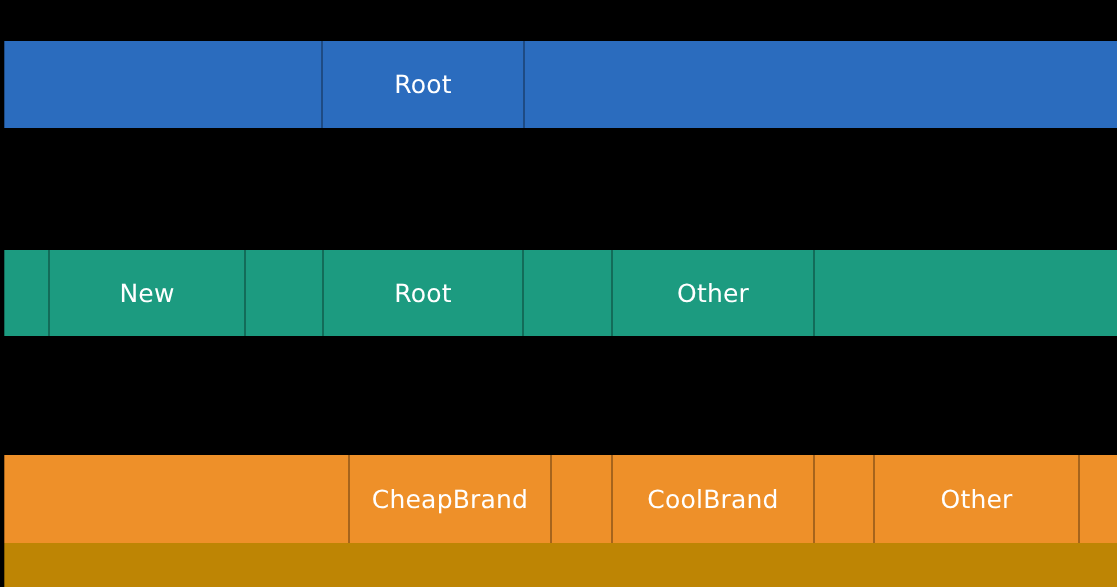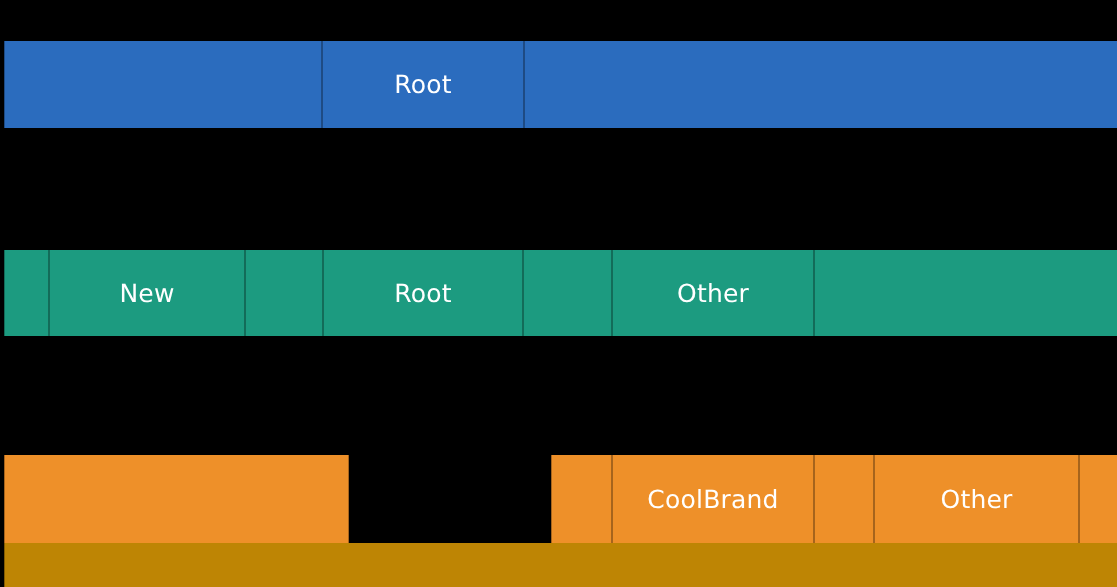--- a/index.html
+++ b/index.html
@@ -79,20 +79,23 @@
         <span class="node-label" style="color: rgb(255, 255, 255);">Root</span>
       </div>
       <div class="node lvl-cat no-label" style="left: 519px; width: 89px; background: rgb(28, 155, 128);"></div>
       <div class="node lvl-cat" style="left: 608px; width: 202px; background: rgb(28, 155, 128);">
         <span class="node-label" style="color: rgb(255, 255, 255);">Other</span>
       </div>
       <div class="node lvl-cat no-label" style="left: 810px; width: 307px; background: rgb(28, 155, 128);"></div>
     </div>
     <div class="level-row" style="top: 455px; height: 88px;">
       <div class="node lvl-brand no-label" style="left: 0px; width: 345px; background: rgb(238, 144, 41);"></div>
+      <div class="node lvl-brand" style="left: 345px; width: 202px; background: rgb(238, 144, 41);">
+        <span class="node-label" style="color: rgb(255, 255, 255);">CheapBrand</span>
+      </div>
       <div class="node lvl-brand no-label" style="left: 547px; width: 61px; background: rgb(238, 144, 41);"></div>
       <div class="node lvl-brand" style="left: 608px; width: 202px; background: rgb(238, 144, 41); align-items: center;">
         <span class="node-label" style="color: rgb(255, 255, 255);">CoolBrand</span>
       </div>
       <div class="node lvl-brand no-label" style="left: 810px; width: 60px; background: rgb(238, 144, 41);"></div>
       <div class="node lvl-brand" style="left: 870px; width: 205px; background: rgb(238, 144, 41);">
         <span class="node-label" style="color: rgb(255, 255, 255);">Other</span>
       </div>
       <div class="node lvl-brand no-label" style="left: 1075px; width: 42px; background: rgb(238, 144, 41);"></div>
     </div>

